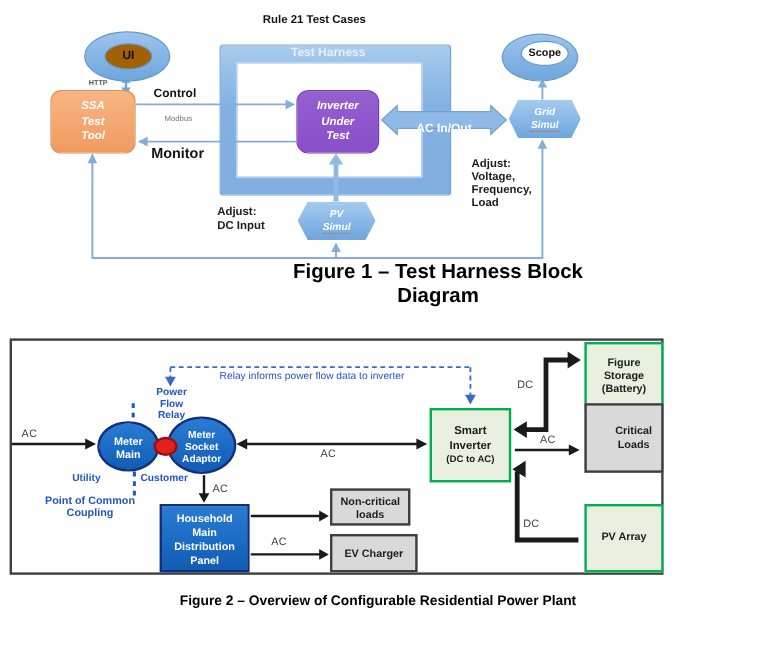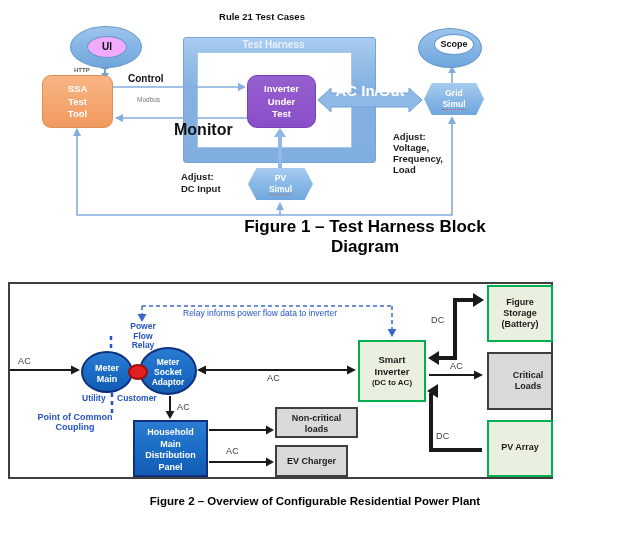--- a/index.html
+++ b/index.html
@@ -4,21 +4,21 @@
 <style>
   html,body{margin:0;padding:0;background:#fff;}
   .canvas{position:relative;width:634px;height:548px;background:#fff;overflow:hidden;
           font-family:"Liberation Sans",sans-serif;}
   .abs{position:absolute;}
   .ctr{text-align:center;}
   .bold{font-weight:bold;}
   .whitetxt{color:#fff;}
   .bluetxt{color:#2353C4;}
   .lbl-sm{font-size:9px;color:#3d3d3d;letter-spacing:.3px;}
-  .node-lines{font-weight:bold;color:#fff;text-align:center;}
+  .node-lines{font-weight:bold;color:#fff;text-align:center;font-style:italic;}
   .z1{z-index:1}.z2{z-index:2}.z3{z-index:3}.z4{z-index:4}.z5{z-index:5}
   svg{position:absolute;left:0;top:0;pointer-events:none;}
   .hex{clip-path:polygon(13% 0%,87% 0%,100% 50%,87% 100%,13% 100%,0% 50%);
        background:linear-gradient(180deg,#A6CBEF 0%,#8CBAE7 45%,#6FA6DD 100%);}
   .squig{border-bottom:1px dotted rgba(205,90,90,.95);}
   .greenbox{background:#E9F0DF;border:2px solid #00B050;}
   .graybox{background:#D9D9D9;border:2px solid #3F3F3F;}
   .bluebox{background:linear-gradient(180deg,#2B7BD2 0%,#1A6BC4 55%,#135CB3 100%);
            border:2px solid #10307E;color:#fff;font-weight:bold;text-align:center;}
 </style>
@@ -88,21 +88,21 @@
       <polygon points="392,337 387.5,329 396.5,329"></polygon>
     </g>
     <g stroke="#2353C4" stroke-width="2.5" stroke-dasharray="4,4" fill="none">
       <path d="M111,336 V351"></path>
       <path d="M112,393 V416"></path>
     </g>
   </svg>
 
   <div class="abs z3" style="left:70px;top:26px;width:70px;height:40px;border-radius:50%;
        background:linear-gradient(180deg,#9CC4EC,#6FA6DD);border:1px solid #6398CC;"></div>
-  <div class="abs z4 ctr bold" style="left:87px;top:36px;width:38px;height:20px;border-radius:50%;background:#f0abfc;
+  <div class="abs z4 ctr bold" style="left:87px;top:36px;width:38px;height:20px;border-radius:50%;background:#a16207;
        border:1px solid #6398CC;font-size:10px;line-height:19px;color:#111;">UI</div>
   <div class="abs z4 bold" style="left:74px;top:67px;font-size:6px;color:#555;">HTTP</div>
 
   <div class="abs z3 node-lines" style="left:42px;top:75px;width:71px;height:53px;border-radius:9px;
        background:linear-gradient(180deg,#F8B584,#F19A5F);border:1px solid #E08F55;
        font-size:9.5px;line-height:12.5px;padding-top:7px;box-sizing:border-box;">
     <div>SSA</div>
     <div>Test</div>
     <div>Tool</div>
   </div>
@@ -110,23 +110,23 @@
   <div class="abs z3 node-lines" style="left:247px;top:75px;width:69px;height:53px;border-radius:10px;
        background:linear-gradient(180deg,#9560CF,#8A4EC8);border:1px solid #7A3EB8;
        font-size:9.5px;line-height:12.5px;padding-top:7px;box-sizing:border-box;">
     <div>Inverter</div>
     <div>Under</div>
     <div>Test</div>
   </div>
 
   <div class="abs bold z4" style="left:128px;top:73px;font-size:10px;color:#111;">Control</div>
   <div class="abs z4" style="left:137px;top:96px;font-size:6.5px;color:#777;">Modbus</div>
-  <div class="abs bold z4" style="left:126px;top:121px;font-size:16px;color:#111;margin-left:48px;">Monitor</div>
-
-  <div class="abs z4 ctr bold whitetxt" style="left:330px;top:82px;width:80px;font-size:15px;">AC In/Out</div>
+  <div class="abs bold z4" style="left:126px;top:121px;font-size:12px;color:#111;">Monitor</div>
+
+  <div class="abs z4 ctr bold whitetxt" style="left:330px;top:102px;width:80px;font-size:10px;">AC In/Out</div>
 
   <div class="abs z3 hex node-lines" style="left:248px;top:168px;width:65px;height:32px;
        font-size:8.5px;line-height:11.5px;padding-top:4.5px;box-sizing:border-box;">
     <div>PV</div>
     <div><span class="squig">Simul</span></div>
   </div>
 
   <div class="abs z3 hex node-lines" style="left:424px;top:83px;width:60px;height:32px;
        font-size:8.5px;line-height:11.5px;padding-top:4.5px;box-sizing:border-box;">
     <div>Grid</div>
@@ -171,37 +171,37 @@
   <div class="abs z3 bluebox" style="left:139px;top:347px;width:58px;height:48px;border-radius:50%;
        font-size:8.5px;line-height:10px;padding-top:8px;box-sizing:border-box;">
     <div>Meter</div>
     <div>Socket</div>
     <div>Adaptor</div>
   </div>
 
   <div class="abs z5" style="left:128px;top:364px;width:20px;height:16px;border-radius:50%;
        background:#E32020;border:2px solid #A00E0E;box-sizing:border-box;"></div>
 
-  <div class="abs z4 bold bluetxt" style="left:82px;top:393px;width:40px;text-align:left;font-size:8.5px;">Utility</div>
+  <div class="abs z4 bold bluetxt" style="left:52px;top:393px;width:40px;text-align:center;font-size:8.5px;">Utility</div>
   <div class="abs z4 bold bluetxt" style="left:117px;top:393px;font-size:8.5px;">Customer</div>
 
   <div class="abs z4 ctr bold bluetxt" style="left:26px;top:412px;width:98px;font-size:9px;line-height:10px;">
     <div>Point of Common</div>
     <div>Coupling</div>
   </div>
 
   <div class="abs z3 bluebox" style="left:133px;top:420px;width:75px;height:57px;
        font-size:9px;line-height:11.5px;padding-top:5px;box-sizing:border-box;">
     <div>Household</div>
     <div>Main</div>
     <div>Distribution</div>
     <div>Panel</div>
   </div>
 
-  <div class="abs z3 graybox ctr bold" style="left:275px;top:407px;width:83px;height:31px;
+  <div class="abs z3 graybox ctr bold" style="left:275px;top:407px;width:67px;height:31px;
        font-size:9px;line-height:11px;padding-top:4px;box-sizing:border-box;color:#1c1c1c;">
     <div>Non-critical</div>
     <div>loads</div>
   </div>
 
   <div class="abs z3 graybox ctr bold" style="left:275px;top:445px;width:73px;height:32px;
        font-size:9px;line-height:28px;box-sizing:border-box;color:#1c1c1c;">EV Charger</div>
 
   <div class="abs z3 greenbox ctr bold" style="left:358px;top:340px;width:68px;height:62px;
        font-size:9.5px;line-height:11.5px;padding-top:12px;box-sizing:border-box;color:#1c1c1c;">
@@ -210,21 +210,21 @@
     <div style="font-size:8px;">(DC to AC)</div>
   </div>
 
   <div class="abs z3 greenbox ctr bold" style="left:487px;top:285px;width:66px;height:57px;
        font-size:9px;line-height:11px;padding-top:10px;box-sizing:border-box;color:#1c1c1c;">
     <div>Figure</div>
     <div>Storage</div>
     <div>(Battery)</div>
   </div>
 
-  <div class="abs z3 graybox ctr bold" style="left:487px;top:352px;width:66px;height:58px;
+  <div class="abs z3 graybox ctr bold" style="left:487px;top:336px;width:66px;height:58px;
        font-size:9px;line-height:11px;padding-top:16px;box-sizing:border-box;color:#1c1c1c;padding-left:16px;">
     <div>Critical</div>
     <div>Loads</div>
   </div>
 
   <div class="abs z3 greenbox ctr bold" style="left:487px;top:420px;width:66px;height:57px;
        font-size:9px;line-height:51px;box-sizing:border-box;color:#1c1c1c;">PV Array</div>
 
   <div class="abs z4 lbl-sm" style="left:18px;top:356px;">AC</div>
   <div class="abs z4 lbl-sm" style="left:267px;top:373px;">AC</div>

